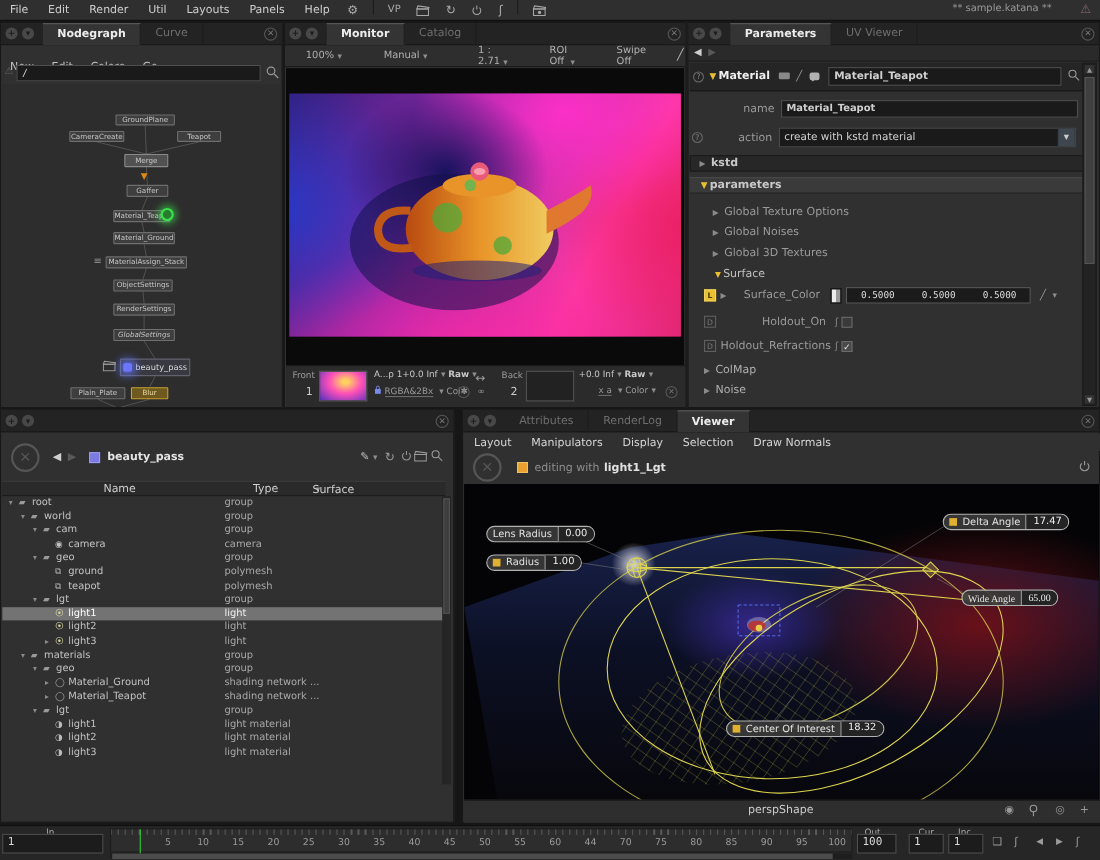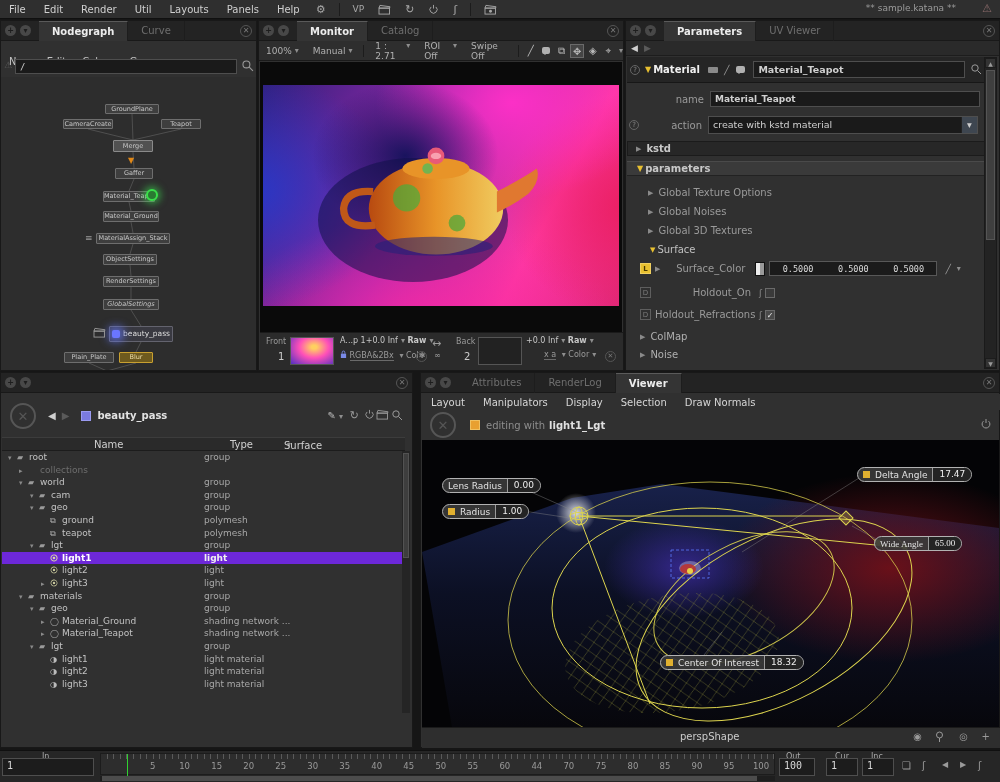--- a/index.html
+++ b/index.html
@@ -3,21 +3,21 @@
 <meta charset="utf-8">
 <style>
   html,body{margin:0;padding:0;width:1000px;height:782px;overflow:hidden;background:#161616;
     font-family:"DejaVu Sans",sans-serif;font-size:10px;color:#b8b8b8;-webkit-font-smoothing:antialiased;}
   *{box-sizing:border-box;}
   .abs{position:absolute;}
   #app{position:relative;width:1000px;height:782px;}
 
   
   .menubar{position:absolute;left:0;top:0;width:1000px;height:19px;background:#2f2f2f;
-    border-bottom:1px solid #101010;display:flex;align-items:center;color:#cfcfcf;}
+    border-bottom:1px solid #101010;display:flex;align-items:flex-start;color:#cfcfcf;}
   .menubar .menus{display:flex;}
   .menubar .menus span{padding:0 9px;line-height:19px;}
   .mb-ico{color:#a8a8a8;padding:0 7px;font-size:11px;line-height:19px;}
   .mb-sep{width:1px;height:13px;background:#1c1c1c;margin:0 6px;}
   .mb-title{position:absolute;right:44px;top:3px;color:#9a9a9a;font-size:9px;}
   .mb-warn{position:absolute;right:8px;top:2px;color:#8a6a6a;font-size:11px;}
 
   
   .panel{position:absolute;background:#303030;border:1px solid #181818;}
   .tabbar{height:20px;background:#232323;border-bottom:1px solid #191919;display:flex;align-items:center;position:relative;}
@@ -50,21 +50,21 @@
     background:#2a7a32;box-shadow:0 0 7px 3px rgba(60,220,80,.55);}
   .blue-chip{position:absolute;width:8px;height:8px;background:#6a76ff;border-radius:2px;
     box-shadow:0 0 8px 4px rgba(100,120,255,.65);}
   .view-flag{position:absolute;color:#e08818;font-size:8px;}
   .stack-ico{position:absolute;color:#9a9a9a;font-size:9px;}
 
   
   #monitor{left:258px;top:20px;width:366px;height:351px;}
   #mon-toolbar{display:flex;align-items:center;height:20px;color:#b0b0b0;font-size:9px;background:#2e2e2e;
     border-bottom:1px solid #1a1a1a;}
-  #mon-toolbar .tbtn{padding:0 7px;display:flex;align-items:flex-start;}
+  #mon-toolbar .tbtn{padding:0 19px;display:flex;align-items:flex-end;}
   #mon-toolbar .tsep{width:1px;height:12px;background:#1c1c1c;margin:0 4px;}
   .tool-ico{width:16px;height:14px;text-align:center;line-height:14px;color:#b8b8b8;font-size:10px;margin:0 1px;}
   .tool-ico.activebox{background:#454545;border:1px solid #6a6a6a;}
   .bubble{width:9px;height:7px;background:#b0b0b0;border-radius:2px;position:relative;margin:0 4px;}
   .bubble:after{content:"";position:absolute;left:1px;bottom:-3px;border:2px solid transparent;border-top-color:#b0b0b0;}
   #mon-view{position:absolute;left:1px;top:41px;width:362px;height:270px;background:#0a0a0a;overflow:hidden;}
   #render-img{position:absolute;left:3px;top:23px;width:356px;height:221px;
     background:
       radial-gradient(ellipse 150px 120px at 40% 32%, rgba(18,18,90,.95), rgba(18,18,90,0) 62%),
       radial-gradient(ellipse 210px 150px at 70% 8%,  rgba(255,48,200,.95), rgba(255,48,200,0) 65%),
@@ -115,21 +115,21 @@
     font-size:6px;text-align:center;line-height:10px;border:1px solid #1c1c1c;}
 
   
   #scenegraph{left:0;top:372px;width:413px;height:376px;}
   #sg-header{position:absolute;left:1px;top:21px;width:403px;height:43px;display:flex;align-items:center;}
   #sg-cols{position:absolute;left:1px;top:64px;width:403px;height:14px;background:#2a2a2a;
     border-top:1px solid #3c3c3c;border-bottom:1px solid #1c1c1c;color:#cfcfcf;}
   #sg-cols span{position:absolute;top:1px;}
   #sg-rows{position:absolute;left:1px;top:78px;width:403px;height:262px;overflow:hidden;}
   .sg-row{position:relative;height:12.6px;line-height:12.6px;white-space:nowrap;color:#c2c2c2;font-size:9px;}
-  .sg-row.sel{background:#6d28d9;color:#ffffff;font-weight:bold;}
+  .sg-row.sel{background:#737373;color:#ffffff;}
   .sg-row.dim .sg-name{color:#6e6e6e;}
   .sg-exp{display:inline-block;width:9px;color:#8a8a8a;font-size:7px;}
   .sg-ico{display:inline-block;width:12px;font-size:8px;}
   .sg-type{position:absolute;left:202px;color:#a8a8a8;}
   .sg-row.sel .sg-type{color:#f0f0f0;}
   .sg-scroll{position:absolute;right:2px;top:78px;width:8px;height:262px;background:#252525;}
   .sg-thumb{position:absolute;left:1px;top:2px;width:6px;height:105px;background:#3e3e3e;border:1px solid #525252;}
   .blue-sq{width:10px;height:10px;background:#7a7ae0;border:1px solid #9a9af0;margin:0 6px 0 12px;}
 
   
@@ -487,23 +487,23 @@
     <div id="sg-cols">
       <span style="left:92px">Name</span>
       <span style="left:228px">Type</span>
       <span style="left:282px">
           <span class="caret">▾</span> 
           <span>Surface</span>
         </span>
     </div>
     <div id="sg-rows">
         <div class="sg-row"><span style="display: inline-block; width: 6px;"></span><span class="sg-exp">▾</span><span class="sg-ico" style="color: rgb(154, 154, 154);">▰</span><span class="sg-name">root</span><span class="sg-type">group</span></div>
-        <div class="sg-row dim"><span style="display: inline-block; width: 17px;"></span><span class="sg-exp">▸</span><span class="sg-ico"></span><span class="sg-name">collections</span><span class="sg-type"></span></div>
         <div class="sg-row"><span style="display: inline-block; width: 17px;"></span><span class="sg-exp">▾</span><span class="sg-ico" style="color: rgb(154, 154, 154);">▰</span><span class="sg-name">world</span><span class="sg-type">group</span></div>
         <div class="sg-row"><span style="display: inline-block; width: 28px;"></span><span class="sg-exp">▾</span><span class="sg-ico" style="color: rgb(154, 154, 154);">▰</span><span class="sg-name">cam</span><span class="sg-type">group</span></div>
+        <div class="sg-row"><span style="display: inline-block; width: 39px;"></span><span class="sg-exp"></span><span class="sg-ico" style="color: rgb(192, 192, 192);">◉</span><span class="sg-name">camera</span><span class="sg-type">camera</span></div>
         <div class="sg-row"><span style="display: inline-block; width: 28px;"></span><span class="sg-exp">▾</span><span class="sg-ico" style="color: rgb(154, 154, 154);">▰</span><span class="sg-name">geo</span><span class="sg-type">group</span></div>
         <div class="sg-row"><span style="display: inline-block; width: 39px;"></span><span class="sg-exp"></span><span class="sg-ico" style="color: rgb(176, 176, 176);">⧉</span><span class="sg-name">ground</span><span class="sg-type">polymesh</span></div>
         <div class="sg-row"><span style="display: inline-block; width: 39px;"></span><span class="sg-exp"></span><span class="sg-ico" style="color: rgb(176, 176, 176);">⧉</span><span class="sg-name">teapot</span><span class="sg-type">polymesh</span></div>
         <div class="sg-row"><span style="display: inline-block; width: 28px;"></span><span class="sg-exp">▾</span><span class="sg-ico" style="color: rgb(154, 154, 154);">▰</span><span class="sg-name">lgt</span><span class="sg-type">group</span></div>
         <div class="sg-row sel"><span style="display: inline-block; width: 39px;"></span><span class="sg-exp"></span><span class="sg-ico" style="color: rgb(216, 216, 168);">⦿</span><span class="sg-name">light1</span><span class="sg-type">light</span></div>
         <div class="sg-row"><span style="display: inline-block; width: 39px;"></span><span class="sg-exp"></span><span class="sg-ico" style="color: rgb(216, 216, 168);">⦿</span><span class="sg-name">light2</span><span class="sg-type">light</span></div>
         <div class="sg-row"><span style="display: inline-block; width: 39px;"></span><span class="sg-exp">▸</span><span class="sg-ico" style="color: rgb(216, 216, 168);">⦿</span><span class="sg-name">light3</span><span class="sg-type">light</span></div>
         <div class="sg-row"><span style="display: inline-block; width: 17px;"></span><span class="sg-exp">▾</span><span class="sg-ico" style="color: rgb(154, 154, 154);">▰</span><span class="sg-name">materials</span><span class="sg-type">group</span></div>
         <div class="sg-row"><span style="display: inline-block; width: 28px;"></span><span class="sg-exp">▾</span><span class="sg-ico" style="color: rgb(154, 154, 154);">▰</span><span class="sg-name">geo</span><span class="sg-type">group</span></div>
         <div class="sg-row"><span style="display: inline-block; width: 39px;"></span><span class="sg-exp">▸</span><span class="sg-ico" style="color: rgb(170, 170, 170);">◯</span><span class="sg-name">Material_Ground</span><span class="sg-type">shading network ...</span></div>

